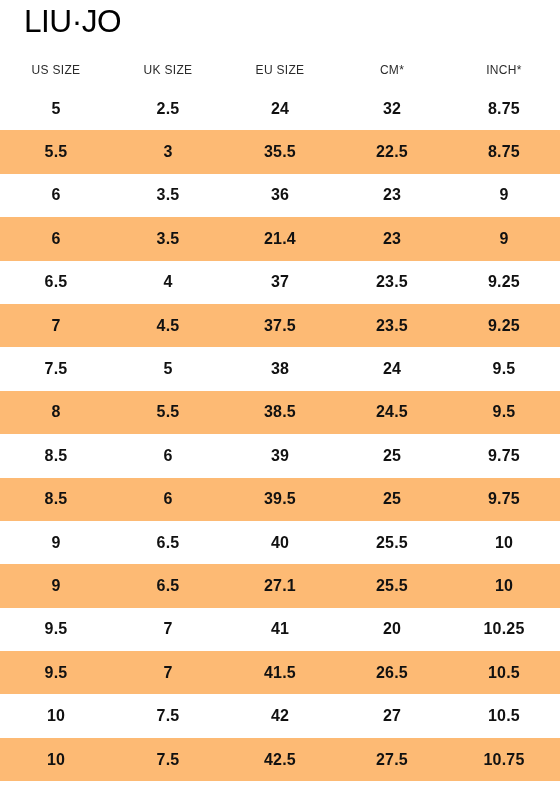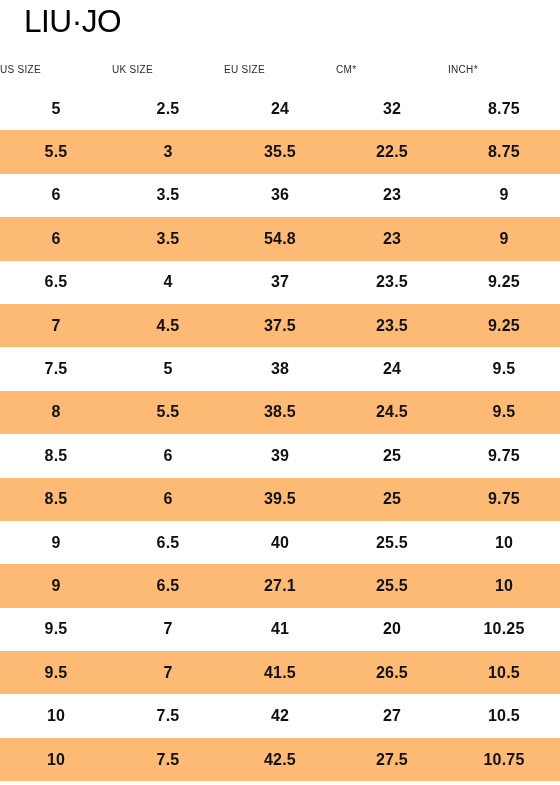--- a/index.html
+++ b/index.html
@@ -52,23 +52,23 @@
   }
   .size-table col.c1 { width: 112px; }
   .size-table col.c2 { width: 112px; }
   .size-table col.c3 { width: 112px; }
   .size-table col.c4 { width: 112px; }
   .size-table col.c5 { width: 112px; }
 
   .size-table thead th {
     height: 35px;
     padding: 0;
-    text-align: left;
+    text-align: center;
     vertical-align: middle;
-    font-size: 10px;
+    font-size: 12px;
     font-weight: 400;
     letter-spacing: 0.3px;
     color: #2b2b2b;
     background: #ffffff;
     white-space: nowrap;
   }
 
   .size-table tbody td {
     height: 43.4px;
     padding: 0;
@@ -132,21 +132,21 @@
       <tr class="odd">
         <td>6</td>
         <td>3.5</td>
         <td>36</td>
         <td>23</td>
         <td>9</td>
       </tr>
       <tr class="even">
         <td>6</td>
         <td>3.5</td>
-        <td>54.8</td>
+        <td>21.4</td>
         <td>23</td>
         <td>9</td>
       </tr>
       <tr class="odd">
         <td>6.5</td>
         <td>4</td>
         <td>37</td>
         <td>23.5</td>
         <td>9.25</td>
       </tr>

